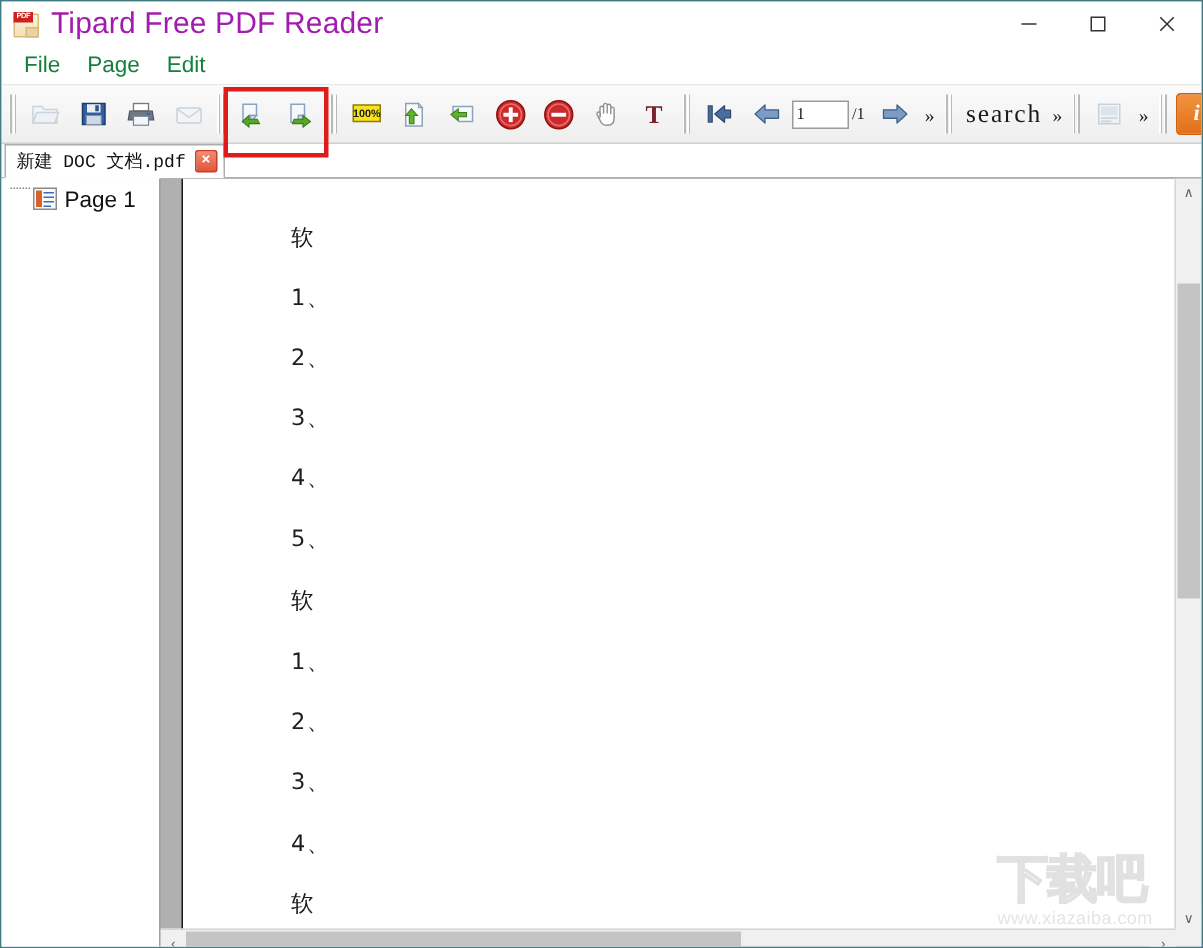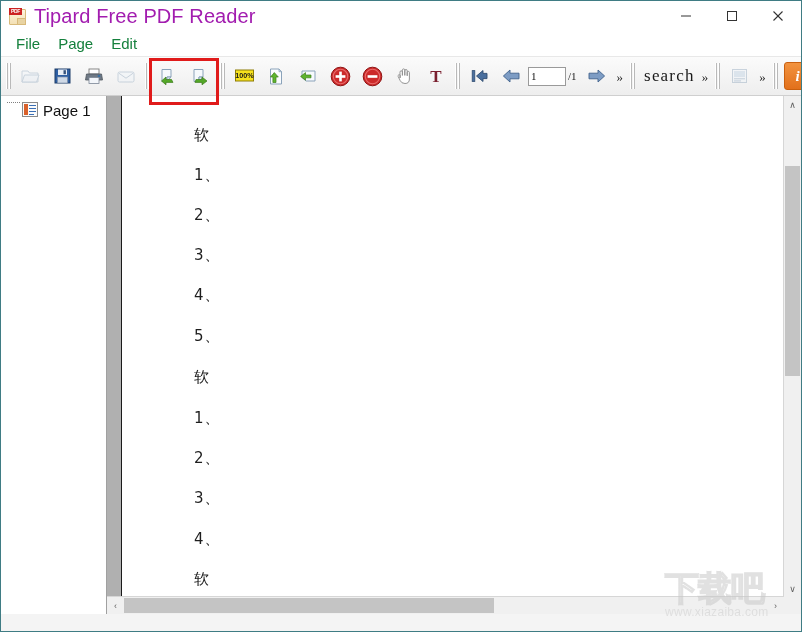--- a/index.html
+++ b/index.html
@@ -371,21 +371,21 @@
     height: 60px;
     pointer-events: none;
     z-index: 15;
     opacity: 0.55;
   }
   .wm-glyphs {
     font-size: 34px;
     font-weight: bold;
     color: transparent;
     -webkit-text-stroke: 1.3px #c9c9c9;
-    font-family: Liberation Serif, serif;
+    font-family: Liberation Mono, monospace;
     line-height: 40px;
     letter-spacing: -1px;
     white-space: nowrap;
   }
   .wm-url {
     font-size: 12px;
     color: #cfcfcf;
     font-family: "Liberation Sans", sans-serif;
     letter-spacing: 0.3px;
     margin-top: -4px;
@@ -566,20 +566,26 @@
     </div>
     <div class="tb-chev">»</div>
 
     <div class="tb-grip"></div>
 
     <div class="info-btn">i</div>
 
     <div class="annot-box"></div>
   </div>
 
+  <div class="tabstrip">
+    <div class="doc-tab">
+      <span class="doc-tab-label">新建 DOC 文档.pdf</span>
+      <span class="tab-close">×</span>
+    </div>
+  </div>
 
   <div class="body-area">
 
     <div class="sidebar">
       <div class="tree-item">
         <span class="tree-dots"></span>
         <span class="page-thumb-icon">
           <span class="bar-l"></span>
           <span class="ln" style="top:2px;width:7px;"></span>
           <span class="ln" style="top:5px;width:7px;"></span>

